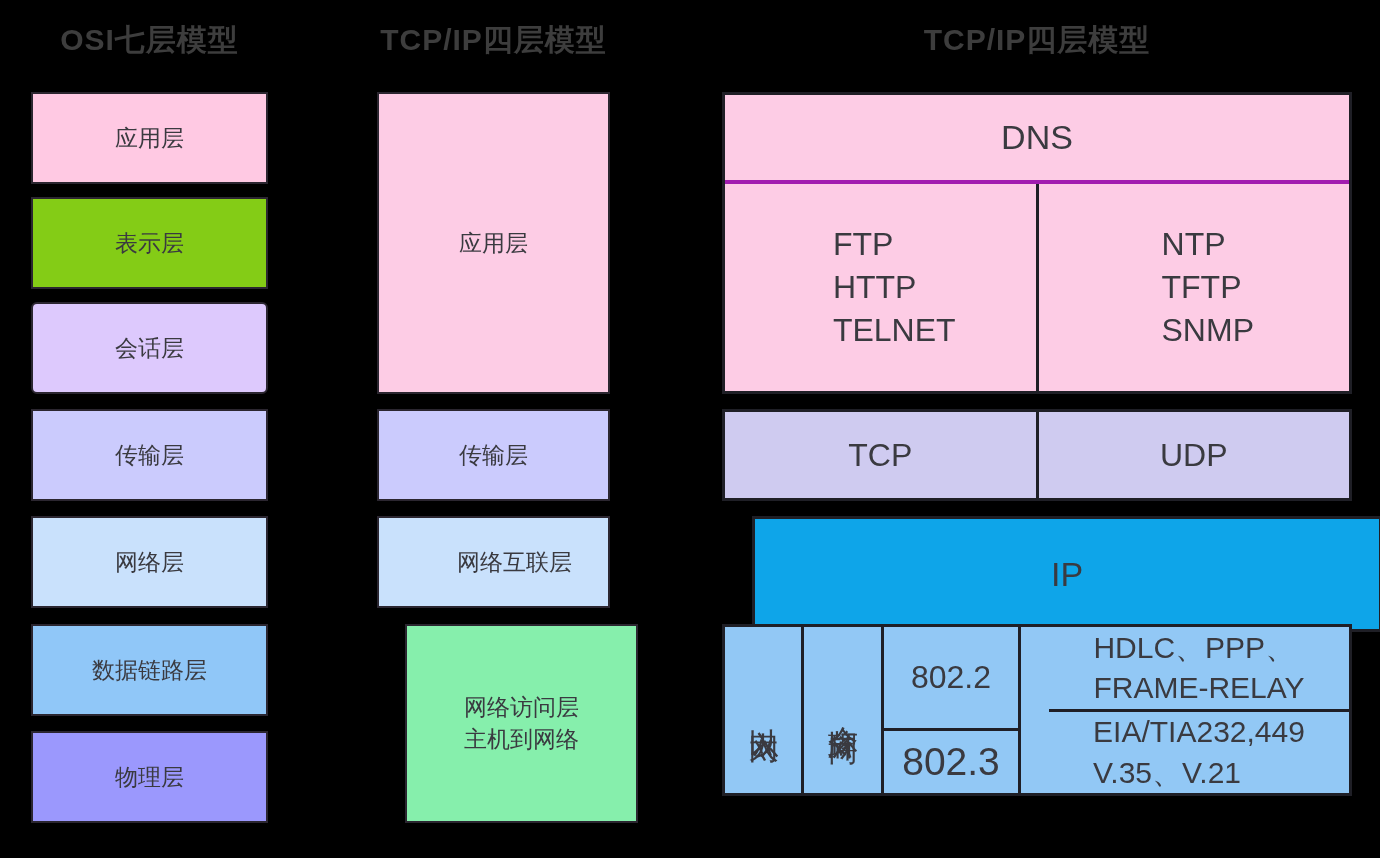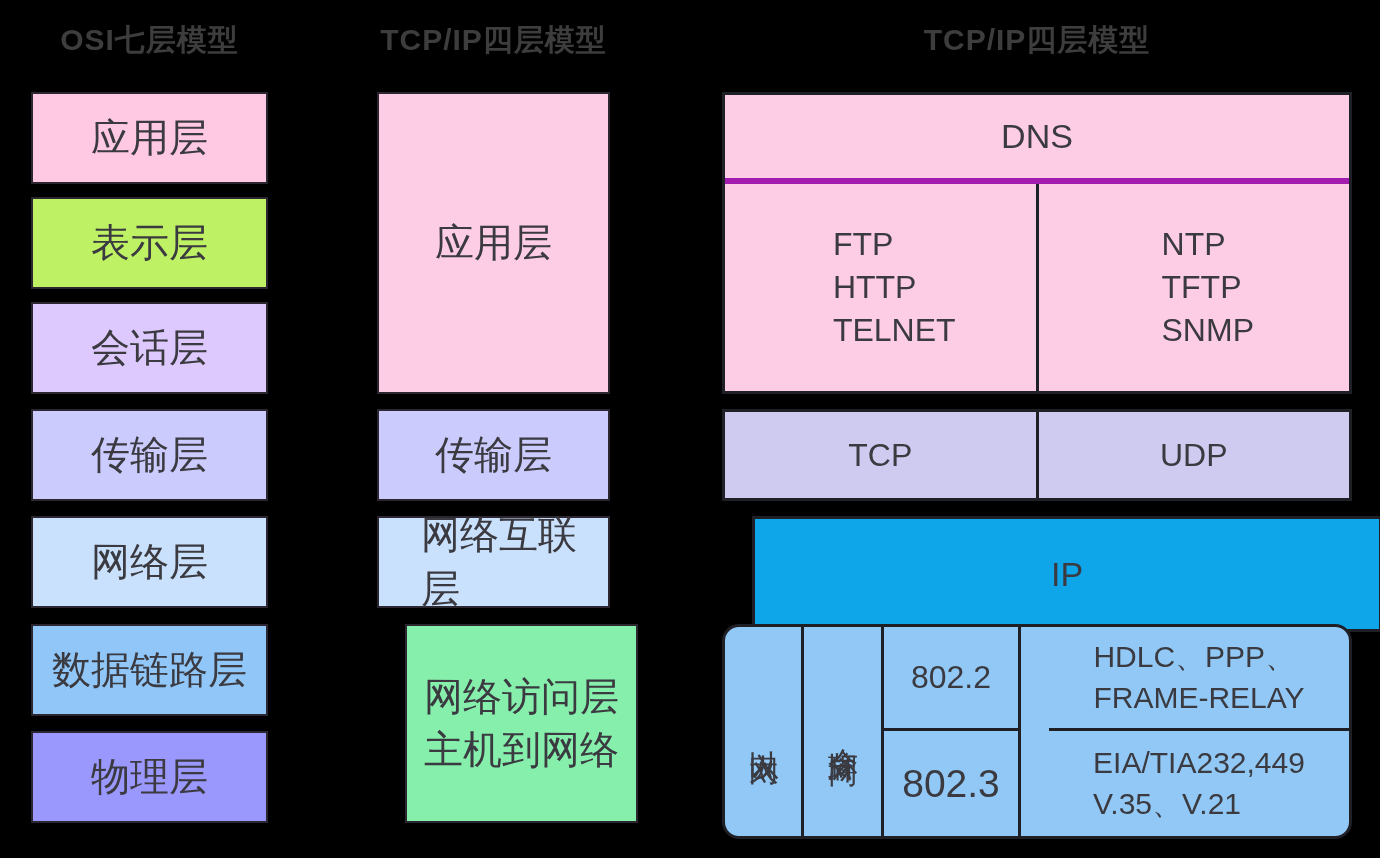--- a/index.html
+++ b/index.html
@@ -22,36 +22,36 @@
     color: #3d3d3d;
     letter-spacing: 1px;
   }
   .box {
     position: absolute;
     box-sizing: border-box;
     display: flex;
     align-items: center;
     justify-content: center;
     color: #3a3a40;
-    font-size: 39px;
+    font-size: 23px;
     border: 2px solid #2b2630;
-    text-align: left;
+    text-align: right;
   }
   .multiline { white-space: pre-line; line-height: 1.35; margin-left: 28px; }
   
   .stackblock {
     position: absolute;
     box-sizing: border-box;
     border: 3px solid #1f1f26;
     color: #3a3a40;
   }
   .app-block { display: grid; grid-template-rows: 89px 1fr; }
   .app-dns {
     display: flex; align-items: center; justify-content: center;
-    font-size: 34px; border-bottom: 6px solid #a21caf; box-sizing: border-box;
+    font-size: 34px; border-bottom: 4px solid #a21caf; box-sizing: border-box;
   }
   .app-split { display: flex; }
   .app-cell {
     flex: 1 1 0; display: flex; align-items: center; justify-content: center;
     font-size: 32px; box-sizing: border-box;
   }
   .app-cell.left { border-right: 3px solid #1f1f26; }
   .tu-block { display: flex; }
   .tu-cell {
     flex: 1 1 0; display: flex; align-items: center; justify-content: center;
@@ -77,22 +77,22 @@
 </head>
 <body>
 
 <div class="canvas" style="background-color: rgb(0, 0, 0);">
 
   <div class="col-title" style="left:31px; width:237px;">OSI七层模型</div>
   <div class="col-title" style="left:367px; width:253px;">TCP/IP四层模型</div>
   <div class="col-title" style="left:722px; width:630px;">TCP/IP四层模型</div>
 
   <div class="box" style="left: 31px; top: 92px; width: 237px; height: 92px; background-color: rgb(255, 201, 227);">应用层</div>
-  <div class="box" style="left: 31px; top: 197px; width: 237px; height: 92px; background-color: #bef264;">表示层</div>
-  <div class="box" style="left: 31px; top: 302px; width: 237px; height: 92px; background-color: rgb(221, 201, 253);">会话层</div>
+  <div class="box" style="left: 31px; top: 197px; width: 237px; height: 92px; background-color: #84cc16;">表示层</div>
+  <div class="box" style="left: 31px; top: 302px; width: 237px; height: 92px; background-color: rgb(221, 201, 253); border-radius: 6px;">会话层</div>
   <div class="box" style="left: 31px; top: 409px; width: 237px; height: 92px; background-color: rgb(203, 203, 253);">传输层</div>
   <div class="box" style="left: 31px; top: 516px; width: 237px; height: 92px; background-color: rgb(201, 225, 252);">网络层</div>
   <div class="box" style="left: 31px; top: 624px; width: 237px; height: 92px; background-color: rgb(144, 199, 248);">数据链路层</div>
   <div class="box" style="left: 31px; top: 731px; width: 237px; height: 92px; background-color: rgb(155, 152, 253);">物理层</div>
 
   <div class="box" style="left: 377px; top: 92px; width: 233px; height: 302px; background-color: rgb(253, 204, 229);">应用层</div>
   <div class="box" style="left: 377px; top: 409px; width: 233px; height: 92px; background-color: rgb(203, 203, 253);">传输层</div>
   <div class="box" style="left: 377px; top: 516px; width: 233px; height: 92px; background-color: rgb(201, 225, 252); padding-left: 42px;">网络互联层</div>
   <div class="box multiline" style="left: 377px; top: 624px; width: 233px; height: 199px; background-color: #86efac;">网络访问层
 主机到网络</div>
@@ -109,21 +109,21 @@
     </div>
   </div>
 
   <div class="stackblock tu-block" style="left: 722px; top: 409px; width: 630px; height: 92px; background-color: rgb(207, 203, 240);">
     <div class="tu-cell left">TCP</div>
     <div class="tu-cell">UDP</div>
   </div>
 
   <div class="stackblock ip-block" style="left: 752px; top: 516px; width: 630px; height: 116px; background-color: #0ea5e9;">IP</div>
 
-  <div class="stackblock link-block" style="left: 722px; top: 624px; width: 630px; height: 215px; background-color: rgb(146, 200, 245); border-radius: 17px;">
+  <div class="stackblock link-block" style="left: 722px; top: 624px; width: 630px; height: 172px; background-color: rgb(146, 200, 245);">
     <div class="link-vcell link-eth">以太网</div>
     <div class="link-vcell link-tok">令牌环网</div>
     <div class="link-802col">
       <div class="cell-top">802.2</div>
       <div class="cell-bottom">802.3</div>
     </div>
     <div class="link-wancol">
       <div class="cell-top wan-text multiline">HDLC、PPP、
 FRAME-RELAY</div>
       <div class="cell-bottom wan-text multiline">EIA/TIA232,449

